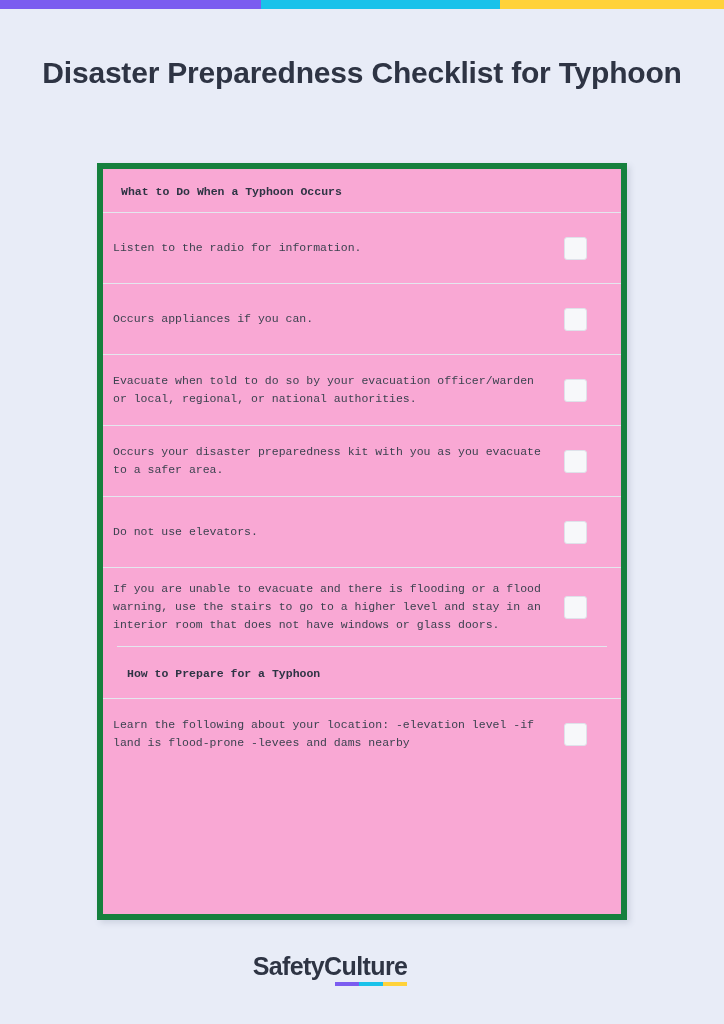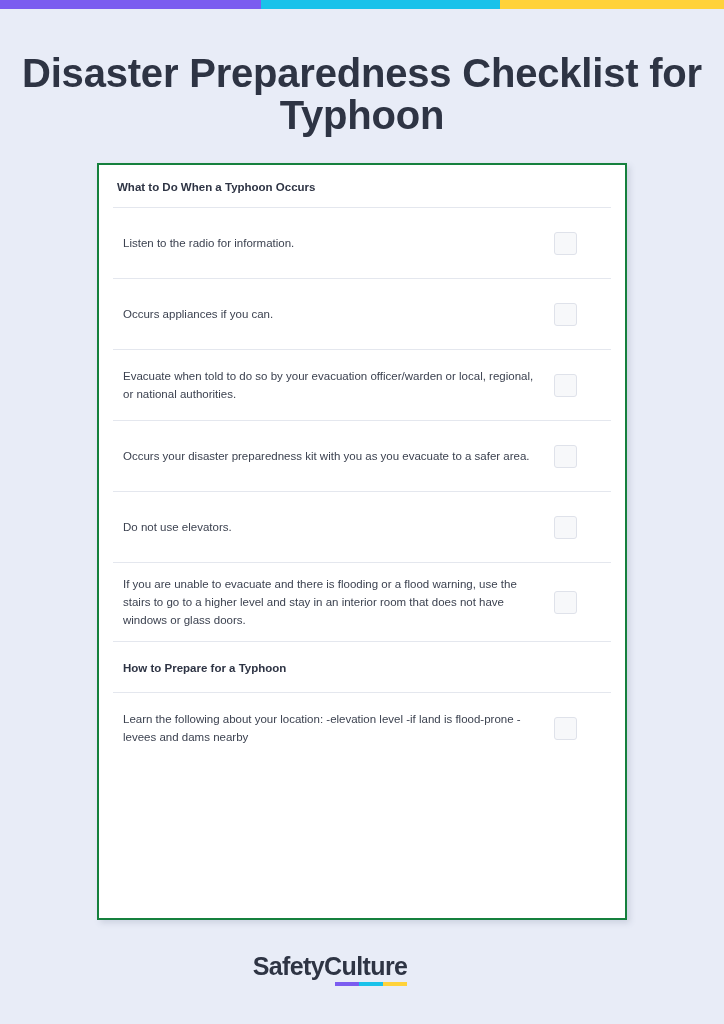--- a/index.html
+++ b/index.html
@@ -23,46 +23,47 @@
   .seg-purple { width: 36%; background: #7b5cf0; }
   .seg-cyan   { width: 33%; background: #19c2ea; }
   .seg-yellow { width: 31%; background: #ffd23a; }
 
   .page-title {
     position: absolute;
     top: 52px;
     left: 0;
     width: 724px;
     text-align: center;
-    font-size: 40px;
+    font-size: 30px;
     line-height: 42px;
     font-weight: bold;
     color: #2e3444;
     letter-spacing: -0.2px;
   }
 
   .card {
     position: absolute;
     left: 97px;
     top: 163px;
     width: 530px;
     height: 757px;
-    background: #ffffff;
-    border: 2px solid #15803d;
+    background: #f9a8d4;
+    border: 6px solid #15803d;
     box-shadow: 3px 3px 6px rgba(90,100,130,0.18);
+    font-family: Liberation Mono, monospace;
   }
 
   .section-head {
     padding: 16px 18px 14px 18px;
     font-size: 11.5px;
     font-weight: bold;
     color: #2e3444;
   }
 
-  .rows { padding: 0 14px; }
+  .rows { padding: 0 0; }
 
   .row {
     display: flex;
     align-items: center;
     min-height: 71px;
     border-top: 1px solid #e4e7ee;
     padding: 12px 6px 12px 10px;
   }
   .row:first-child { border-top: 1px solid #e4e7ee; }
   .row-text {

